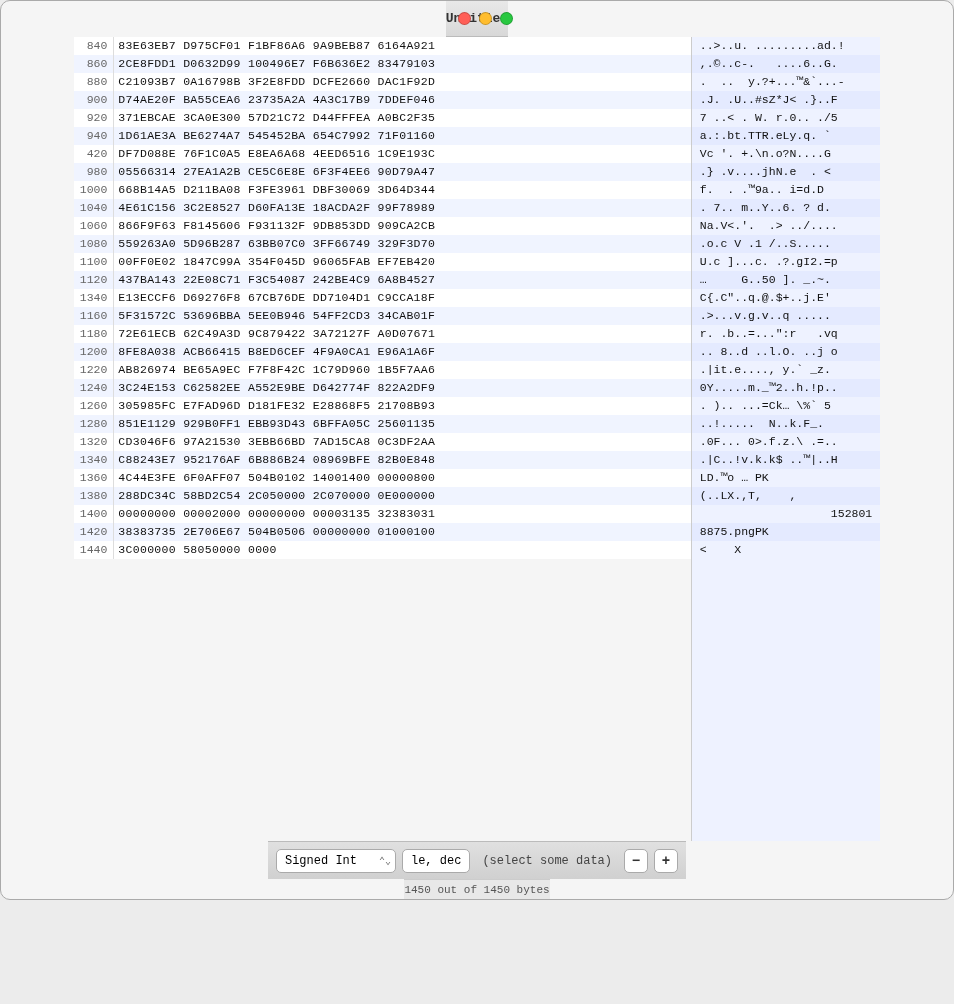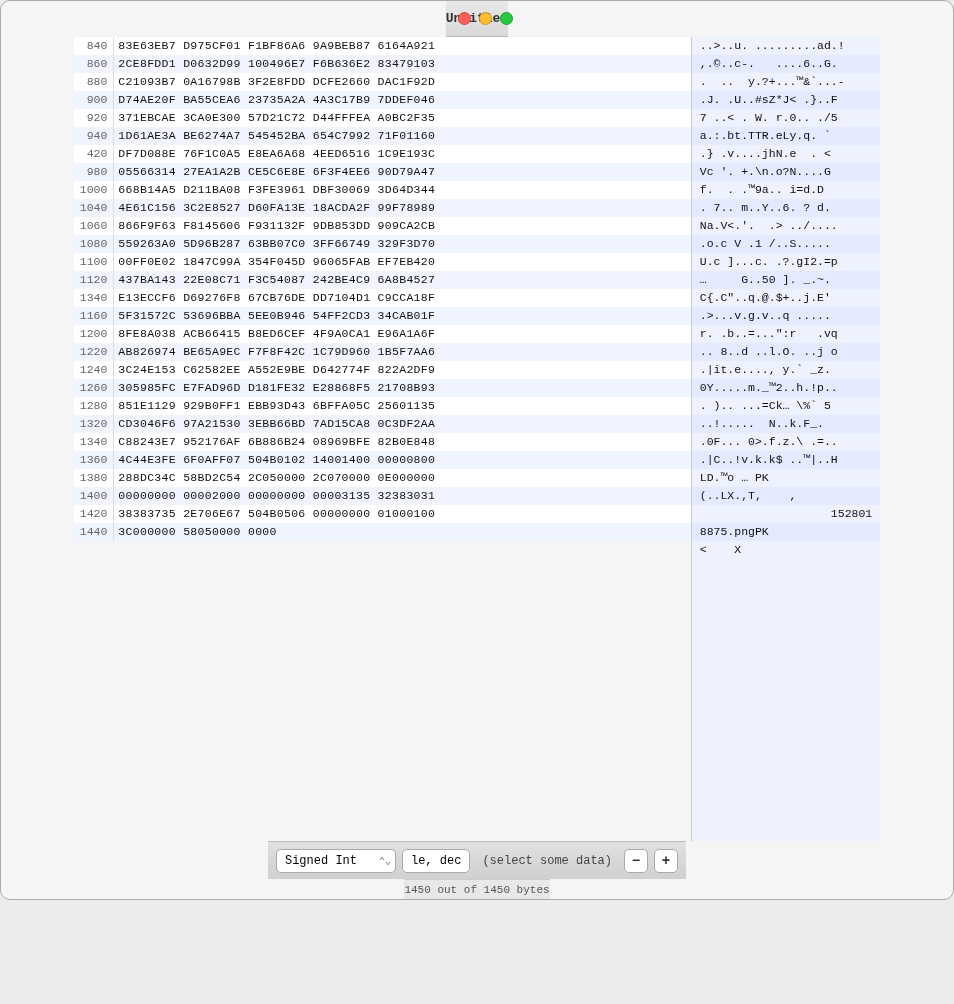--- a/index.html
+++ b/index.html
@@ -301,20 +301,24 @@
             </tr>
             <tr class="hex-row">
               <td class="addr-cell">1340</td>
               <td class="hex-cell">E13ECCF6  D69276F8  67CB76DE  DD7104D1  C9CCA18F</td>
             </tr>
             <tr class="hex-row">
               <td class="addr-cell">1160</td>
               <td class="hex-cell">5F31572C  53696BBA  5EE0B946  54FF2CD3  34CAB01F</td>
             </tr>
             <tr class="hex-row">
+              <td class="addr-cell">1180</td>
+              <td class="hex-cell">72E61ECB  62C49A3D  9C879422  3A72127F  A0D07671</td>
+            </tr>
+            <tr class="hex-row">
               <td class="addr-cell">1200</td>
               <td class="hex-cell">8FE8A038  ACB66415  B8ED6CEF  4F9A0CA1  E96A1A6F</td>
             </tr>
             <tr class="hex-row">
               <td class="addr-cell">1220</td>
               <td class="hex-cell">AB826974  BE65A9EC  F7F8F42C  1C79D960  1B5F7AA6</td>
             </tr>
             <tr class="hex-row">
               <td class="addr-cell">1240</td>
               <td class="hex-cell">3C24E153  C62582EE  A552E9BE  D642774F  822A2DF9</td>
@@ -374,24 +378,24 @@
             <tr class="ascii-row">
               <td class="ascii-cell">.J. .U..#sZ*J&lt; .}..F</td>
             </tr>
             <tr class="ascii-row">
               <td class="ascii-cell">7 ..&lt; . W. r.0.. ./5</td>
             </tr>
             <tr class="ascii-row">
               <td class="ascii-cell">a.:.bt.TTR.eLy.q. `</td>
             </tr>
             <tr class="ascii-row">
+              <td class="ascii-cell">Vc '. +.\n.o?N....G</td>
+            </tr>
+            <tr class="ascii-row">
               <td class="ascii-cell">.} .v....jhN.e  . &lt;</td>
-            </tr>
-            <tr class="ascii-row">
-              <td class="ascii-cell">Vc '. +.\n.o?N....G</td>
             </tr>
             <tr class="ascii-row">
               <td class="ascii-cell">f.  . .™9a.. i=d.D</td>
             </tr>
             <tr class="ascii-row">
               <td class="ascii-cell">. 7.. m..Y..6. ? d.</td>
             </tr>
             <tr class="ascii-row">
               <td class="ascii-cell">Na.V&lt;.'.  .&gt; ../....</td>
             </tr>

